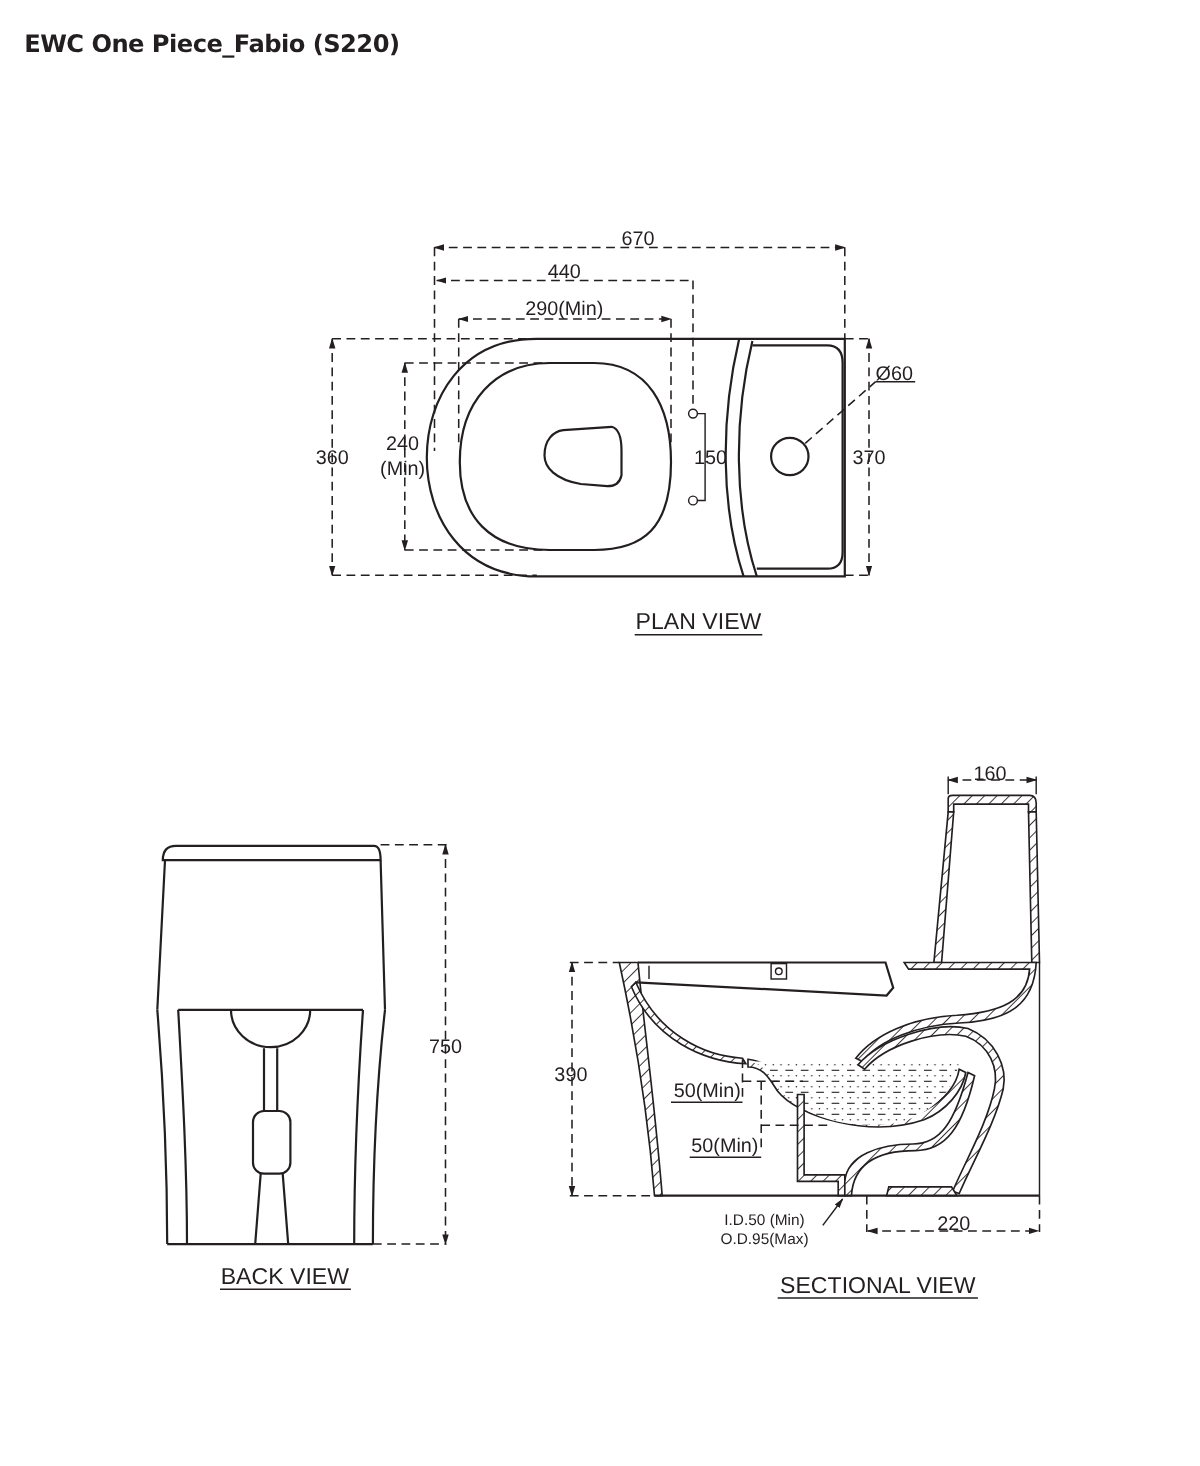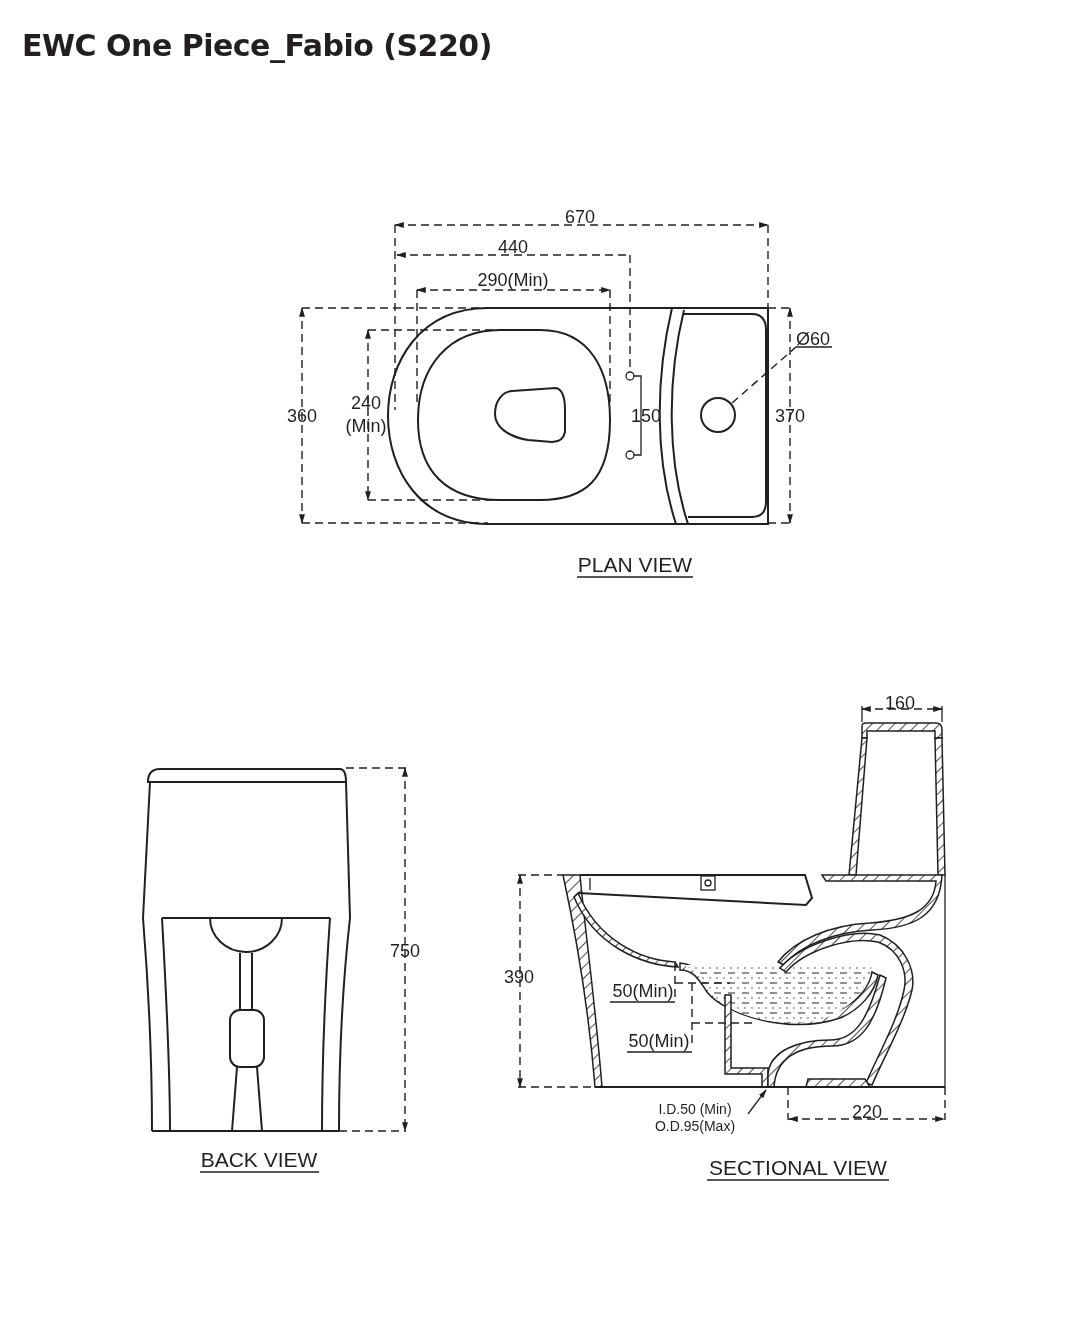--- a/index.html
+++ b/index.html
@@ -1,17 +1,17 @@
 <!DOCTYPE html>
 <html><head>
 <meta charset="utf-8">
 <style>
   html, body { margin:0; padding:0; background:#ffffff; }
   body { width:1091px; height:1333px; position:relative; overflow:hidden; font-family:"Liberation Sans", sans-serif; color:#231f20; }
-  .title { position:absolute; left:22px; top:28px; font-family:"DejaVu Sans", sans-serif; font-weight:bold; font-size:30px; letter-spacing:-0.5px; color:#231f20; }
+  .title { position:absolute; left:22px; top:28px; font-family:"DejaVu Sans", sans-serif; font-weight:bold; font-size:22px; letter-spacing:-0.5px; color:#231f20; }
   svg.drawing { position:absolute; left:0; top:0; }
   .dim { font-family:"Liberation Sans", sans-serif; font-size:18px; fill:#231f20; }
   .dim-sm { font-family:"Liberation Sans", sans-serif; font-size:14px; fill:#231f20; }
   .vlabel { font-family:"Liberation Sans", sans-serif; font-size:21px; fill:#231f20; }
   .ln { fill:none; stroke:#231f20; stroke-width:2; }
   .thin { fill:none; stroke:#231f20; stroke-width:1.3; }
   .dash { fill:none; stroke:#231f20; stroke-width:1.4; stroke-dasharray:8 5; }
   .hatch { fill:url(#hatch); stroke:#231f20; stroke-width:1.5; }
   .water { fill:url(#water); stroke:none; }
 </style>

